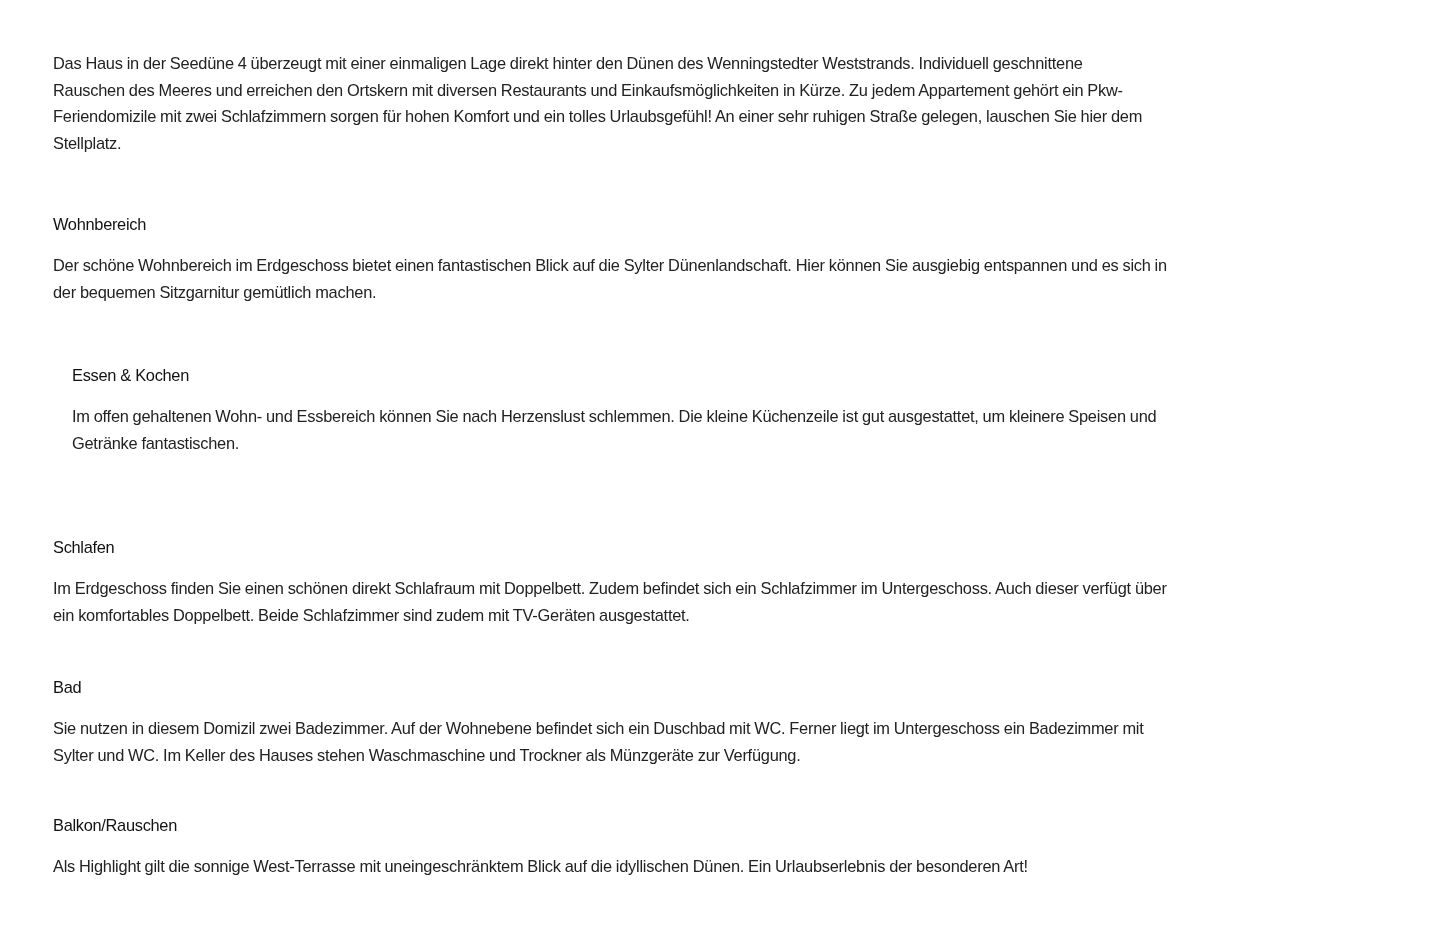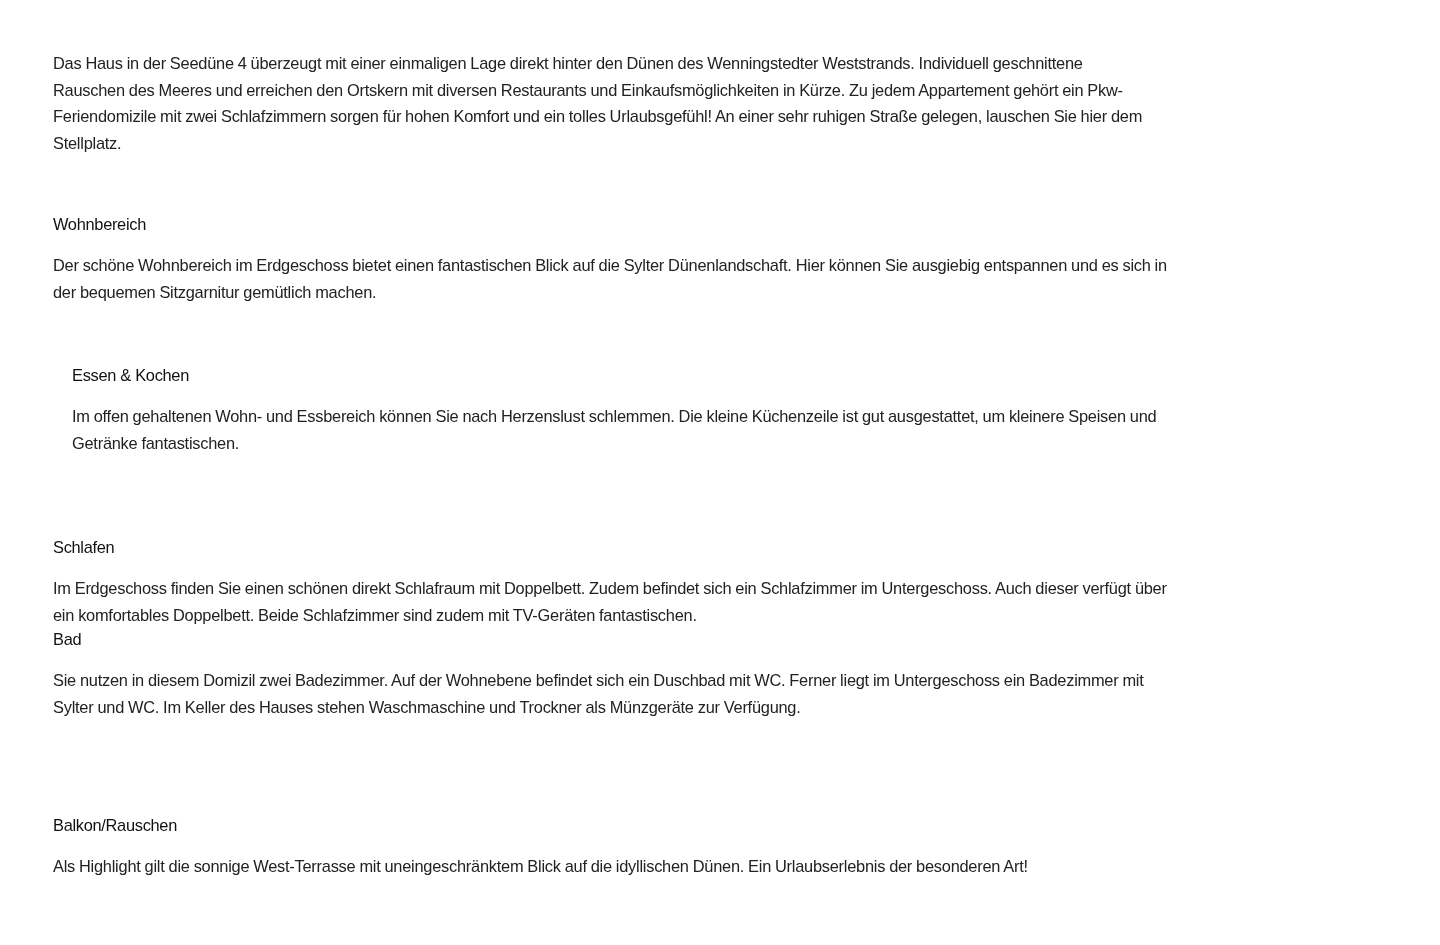--- a/index.html
+++ b/index.html
@@ -42,21 +42,21 @@
       font-size: 16.4px;
       font-weight: normal;
       line-height: 26px;
       letter-spacing: -0.3px;
       color: #111111;
     }
     .heading + .para { margin-top: 15px; }
     .sec-wohn { position: absolute; top: 161px; }
     .sec-essen { position: absolute; top: 312px; margin-left: 19px; }
     .sec-schlafen { position: absolute; top: 462px; margin-top: 22px; }
-    .sec-bad { position: absolute; top: 576px; }
+    .sec-bad { position: absolute; top: 624px; }
     .sec-balkon { position: absolute; top: 762px; }
   </style>
 </head>
 <body>
 
 <div class="doc">
 
   <p class="para intro">
     <span class="line">Das Haus in der Seedüne 4 überzeugt mit einer einmaligen Lage direkt hinter den Dünen des Wenningstedter Weststrands. Individuell geschnittene</span>
     <span class="line">Rauschen des Meeres und erreichen den Ortskern mit diversen Restaurants und Einkaufsmöglichkeiten in Kürze. Zu jedem Appartement gehört ein Pkw-</span>
@@ -77,21 +77,21 @@
     <p class="para">
       <span class="line">Im offen gehaltenen Wohn- und Essbereich können Sie nach Herzenslust schlemmen. Die kleine Küchenzeile ist gut ausgestattet, um kleinere Speisen und</span>
       <span class="line">Getränke fantastischen.</span>
     </p>
   </div>
 
   <div class="section sec-schlafen">
     <h3 class="heading">Schlafen</h3>
     <p class="para">
       <span class="line">Im Erdgeschoss finden Sie einen schönen direkt Schlafraum mit Doppelbett. Zudem befindet sich ein Schlafzimmer im Untergeschoss. Auch dieser verfügt über</span>
-      <span class="line">ein komfortables Doppelbett. Beide Schlafzimmer sind zudem mit TV-Geräten fantastischen.</span>
+      <span class="line">ein komfortables Doppelbett. Beide Schlafzimmer sind zudem mit TV-Geräten ausgestattet.</span>
     </p>
   </div>
 
   <div class="section sec-bad">
     <h3 class="heading">Bad</h3>
     <p class="para">
       <span class="line">Sie nutzen in diesem Domizil zwei Badezimmer. Auf der Wohnebene befindet sich ein Duschbad mit WC. Ferner liegt im Untergeschoss ein Badezimmer mit</span>
       <span class="line">Sylter und WC. Im Keller des Hauses stehen Waschmaschine und Trockner als Münzgeräte zur Verfügung.</span>
     </p>
   </div>

